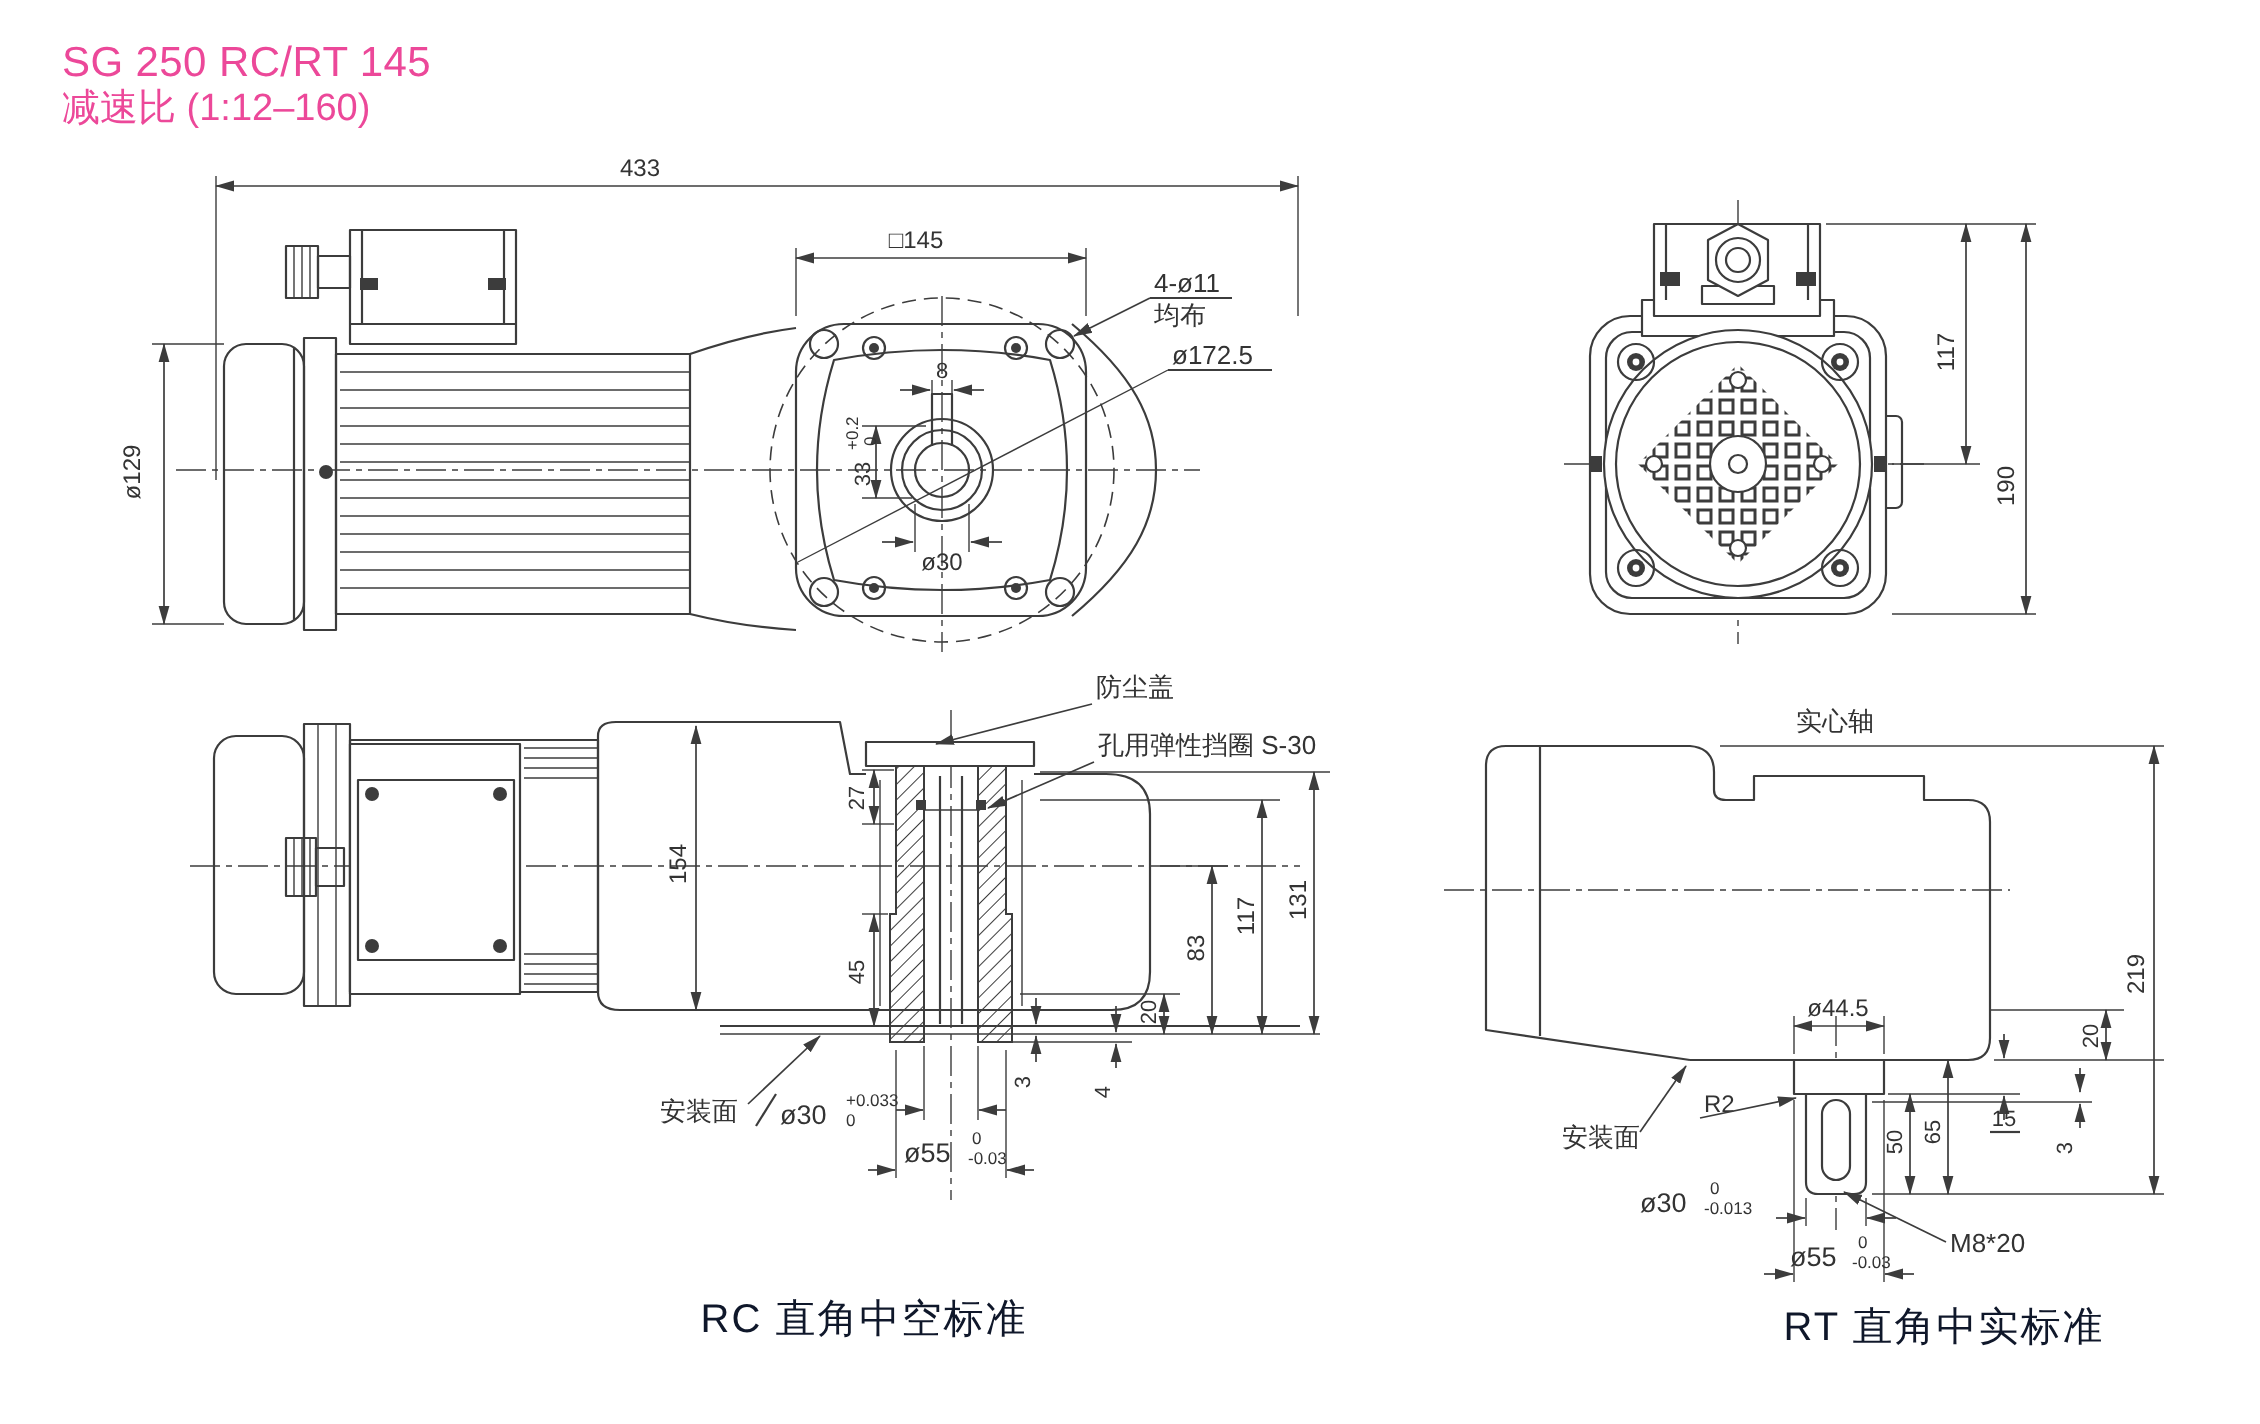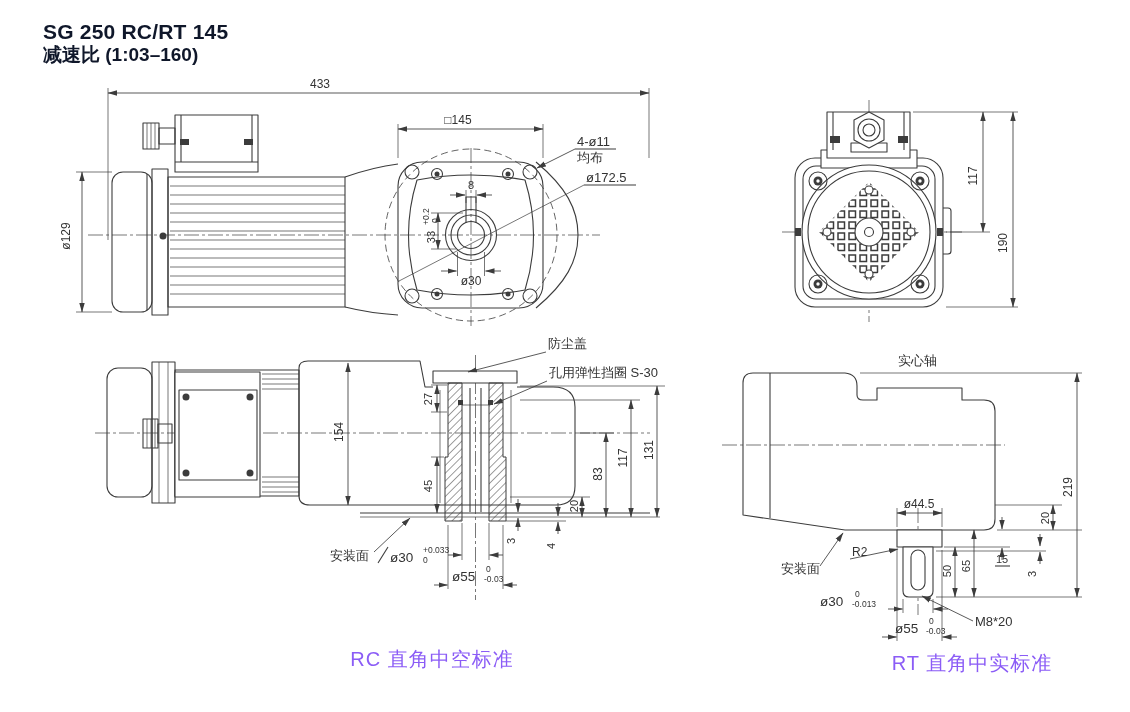--- a/index.html
+++ b/index.html
@@ -1,21 +1,21 @@
 <!DOCTYPE html>
 <html><head>
 <meta charset="utf-8">
 <style>
   html,body{margin:0;padding:0;background:#fff;}
   .page{position:relative;width:1130px;height:712px;background:#ffffff;overflow:hidden;
         font-family:"Liberation Sans",sans-serif;}
-  .title{position:absolute;left:31px;top:20px;color:#0f172a;font-weight:bold;line-height:1.15;margin-left:12px;}
+  .title{position:absolute;left:31px;top:20px;color:#ec4899;font-weight:normal;line-height:1.15;}
   .title .l1{font-size:21px;letter-spacing:0.2px;}
   .title .l2{font-size:19px;}
-  .caption{position:absolute;font-size:20px;color:#8b5cf6;text-align:center;width:190px;letter-spacing:1px;}
+  .caption{position:absolute;font-size:20px;color:#0f172a;text-align:center;width:190px;letter-spacing:1px;}
   .cap-rc{left:337px;top:646px;}
   .cap-rt{left:877px;top:650px;}
   svg{position:absolute;left:0;top:0;}
   
   .s  {stroke:#3c3c3c;fill:none;stroke-width:1.1;stroke-linejoin:round;stroke-linecap:butt;}
   .sw {stroke:#3c3c3c;fill:#ffffff;stroke-width:1.1;stroke-linejoin:round;}
   .f  {fill:#3c3c3c;stroke:none;}
   .cl {stroke:#3c3c3c;fill:none;stroke-width:0.7;stroke-dasharray:15 3 3 3;}
   .dsh{stroke:#3c3c3c;fill:none;stroke-width:0.8;stroke-dasharray:7 4;}
   .dm {stroke:#3c3c3c;fill:none;stroke-width:0.85;}
@@ -26,21 +26,21 @@
   .ts {font-size:8.5px;text-anchor:start;}
   .tl {font-size:13px;text-anchor:start;}
 </style>
 </head>
 <body>
 
 <div class="page">
 
   <div class="title">
     <div class="l1">SG 250 RC/RT 145</div>
-    <div class="l2">减速比 (1:03–160)</div>
+    <div class="l2">减速比 (1:12–160)</div>
   </div>
 
   <svg width="1130" height="712" viewBox="0 0 1130 712">
     <defs>
       <marker id="ar" markerUnits="userSpaceOnUse" markerWidth="10" markerHeight="8" refX="9" refY="3.5" orient="auto-start-reverse">
         <path d="M9.5,3.5 L0,0.8 L0,6.2 Z" fill="#3c3c3c"></path>
       </marker>
       <pattern id="hatch" width="5.5" height="5.5" patternUnits="userSpaceOnUse" patternTransform="rotate(45)">
         <line x1="0" y1="0" x2="0" y2="5.5" stroke="#3c3c3c" stroke-width="1"></line>
       </pattern>

